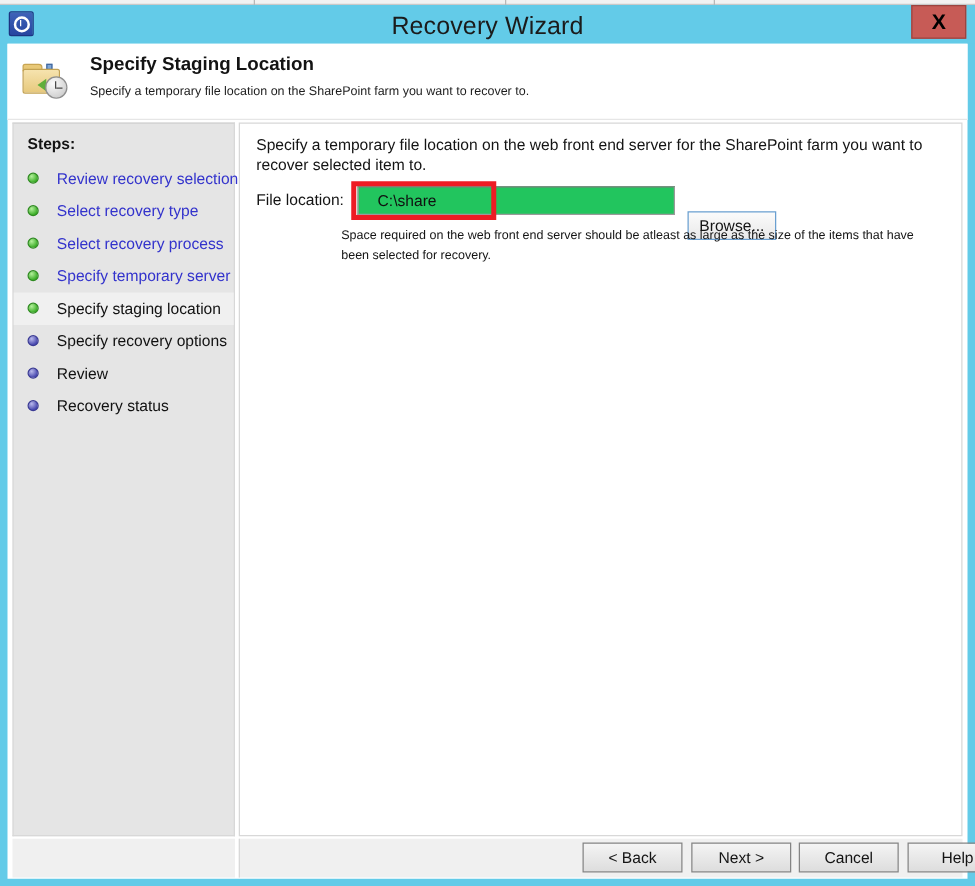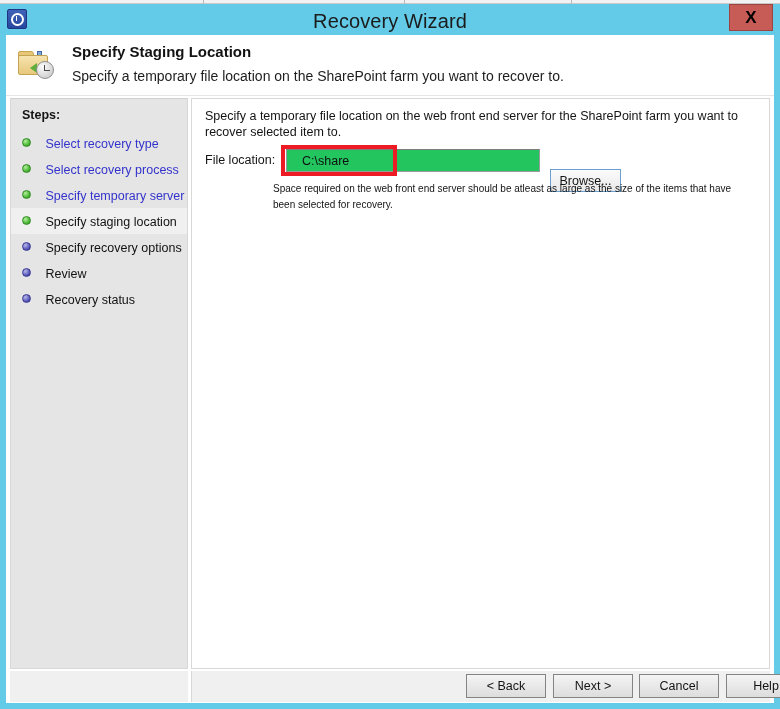--- a/index.html
+++ b/index.html
@@ -202,21 +202,21 @@
     left: 66px;
     top: 8px;
     font-size: 15px;
     font-weight: bold;
     color: #131313;
   }
   .header-sub {
     position: absolute;
     left: 66px;
     top: 33px;
-    font-size: 14px;
+    font-size: 10px;
     color: #1d1d1d;
   }
 
   
   .body-area {
     position: absolute;
     left: 0;
     top: 61px;
     width: 768px;
     height: 607px;
@@ -449,20 +449,24 @@
         <div class="header-title">Specify Staging Location</div>
         <div class="header-sub">Specify a temporary file location on the SharePoint farm you want to recover to.</div>
       </div>
 
       <div class="body-area">
 
         <div class="sidebar">
           <div class="steps-label">Steps:</div>
           <div class="step-list">
 
+            <div class="step">
+              <span class="bullet done"></span>
+              <span class="step-label link">Review recovery selection</span>
+            </div>
 
             <div class="step">
               <span class="bullet done"></span>
               <span class="step-label link">Select recovery type</span>
             </div>
 
             <div class="step">
               <span class="bullet done"></span>
               <span class="step-label link">Select recovery process</span>
             </div>

